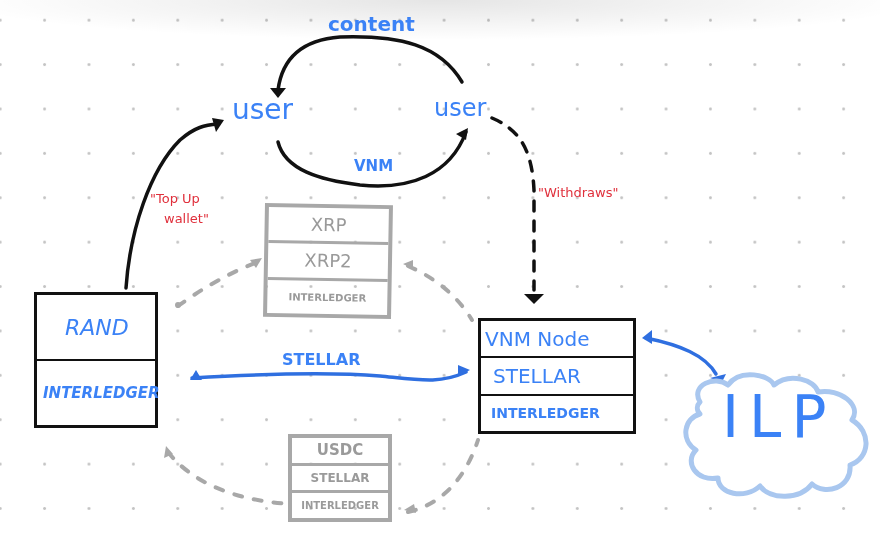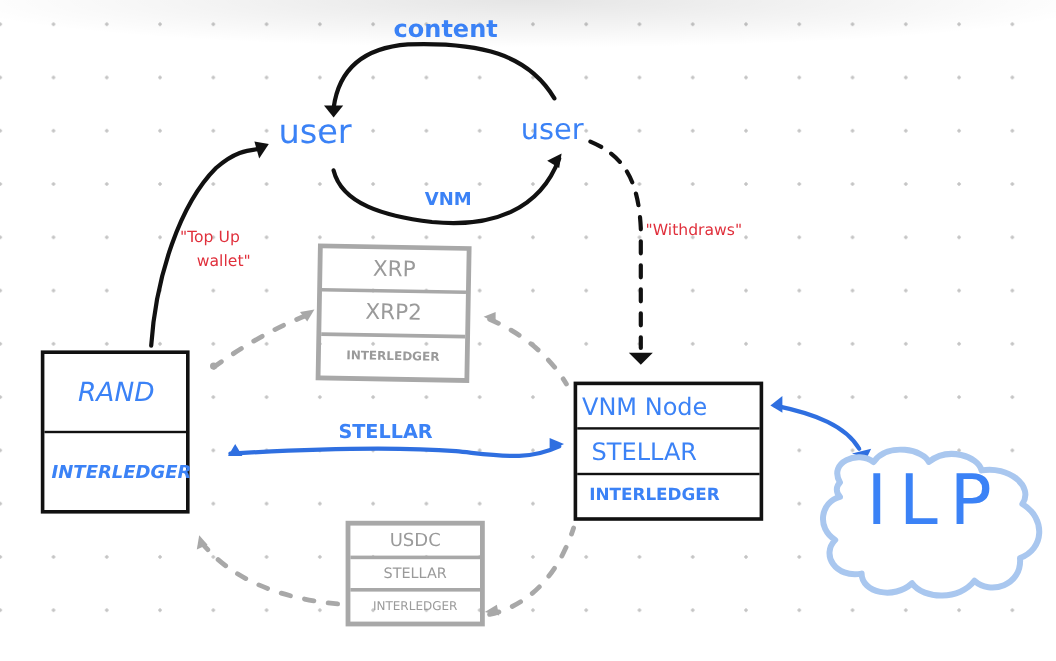--- a/index.html
+++ b/index.html
@@ -94,21 +94,21 @@
 <div class="txt red" style="left:538px; top:186px; font-size:13px;">"Withdraws"</div>
 
 <div class="txt blue" style="left:282px; top:352px; font-size:16px;">STELLAR</div>
 
 <div class="box gray-box" style="left:264px; top:204px; width:128px; height:114px; transform:rotate(1deg);">
   <div class="row gray" style="font-size:18px;">XRP</div>
   <div class="row gray" style="font-size:18px;">XRP2</div>
   <div class="row gray" style="font-size:10px; font-weight:bold;">INTERLEDGER</div>
 </div>
 
-<div class="box gray-box" style="left:288px; top:434px; width:116px; height:88px;">
+<div class="box gray-box" style="left:288px; top:434px; width:104px; height:88px;font-weight:bold;">
   <div class="row gray" style="font-size:15px;">USDC</div>
   <div class="row gray" style="font-size:12px;">STELLAR</div>
   <div class="row gray" style="font-size:10px;">INTERLEDGER</div>
 </div>
 
 <div class="box" style="left:34px; top:292px; width:124px; height:136px;font-style:italic;">
   <div class="row black" style="font-size:22px; justify-content:flex-start; padding-left:28px;">RAND</div>
   <div class="row black" style="font-size:15px; font-weight:bold; justify-content:flex-start; padding-left:6px;">INTERLEDGER</div>
 </div>
 

